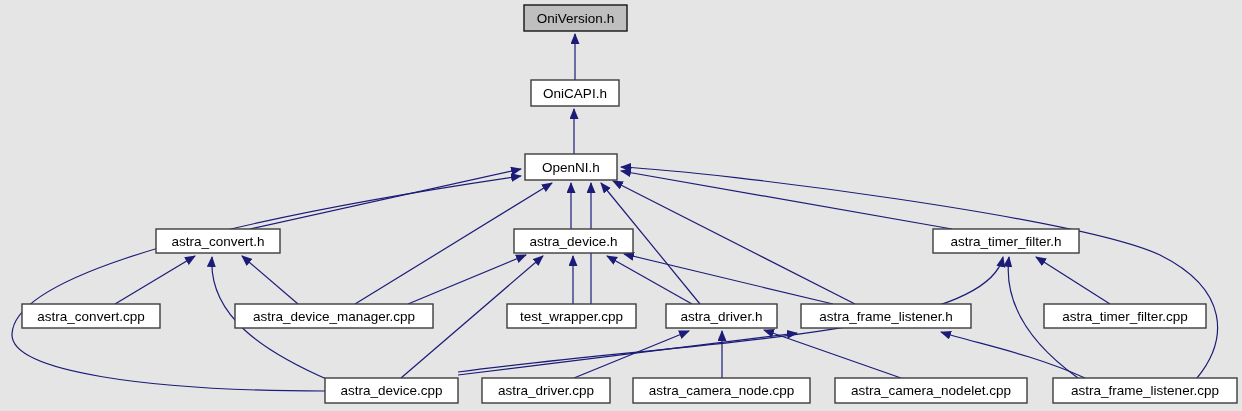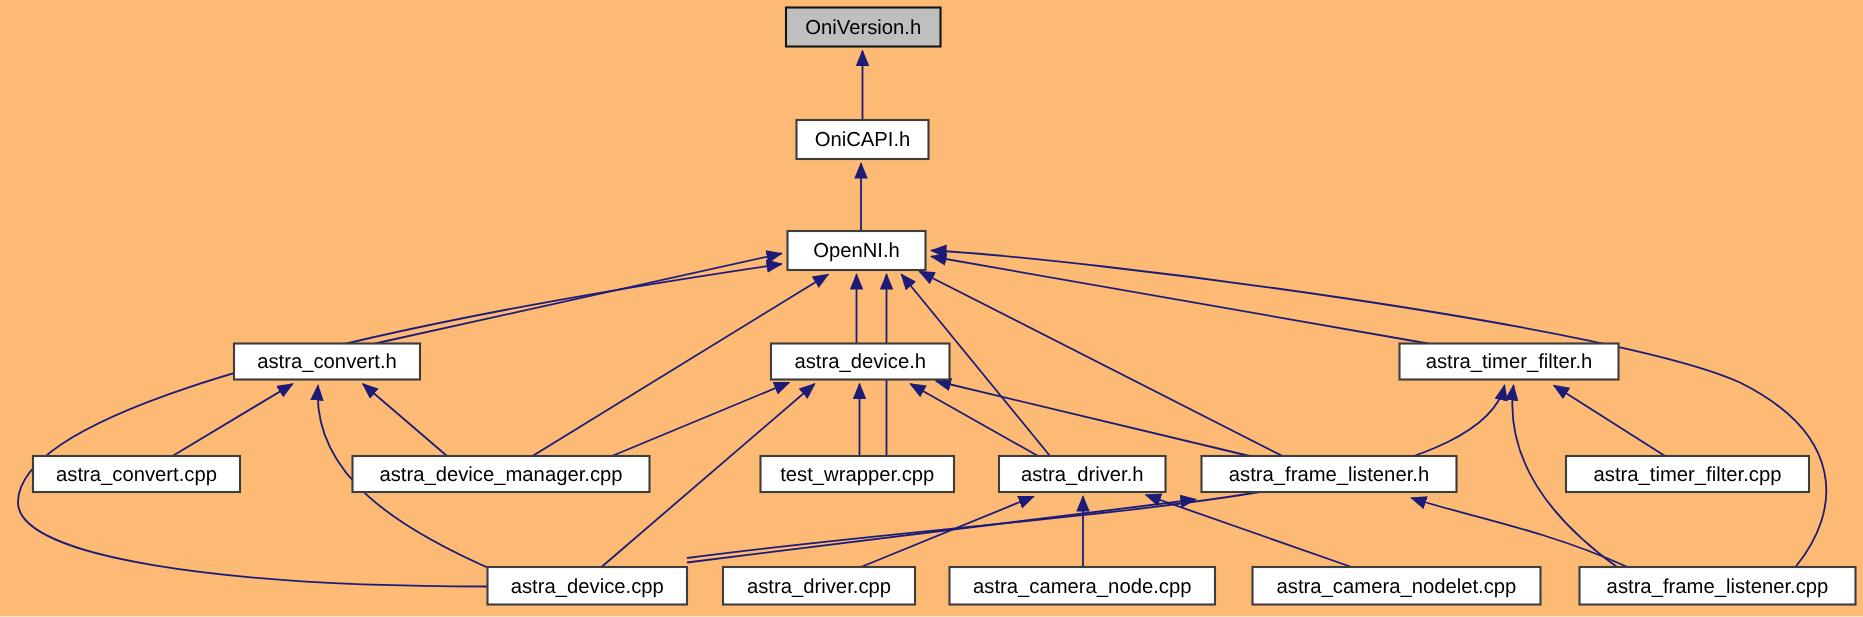--- a/index.html
+++ b/index.html
@@ -4,21 +4,21 @@
 <style>
   html, body {
     margin: 0;
     padding: 0;
     background: #ffffff;
   }
   .canvas {
     position: relative;
     width: 1242px;
     height: 411px;
-    background: #fdba74;
+    background: #e5e5e5;
     font-family: "Liberation Sans", "DejaVu Sans", sans-serif;
   }
   svg { display: block; }
   .edge {
     fill: none;
     stroke-width: 1.2;
   }
   .node-rect {
     stroke-width: 1.4;
   }

